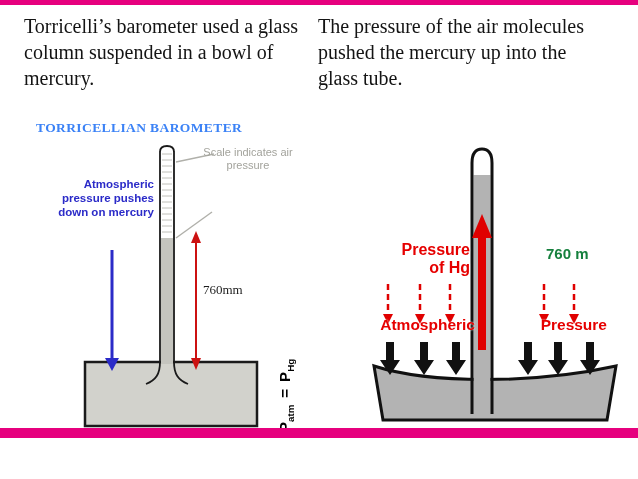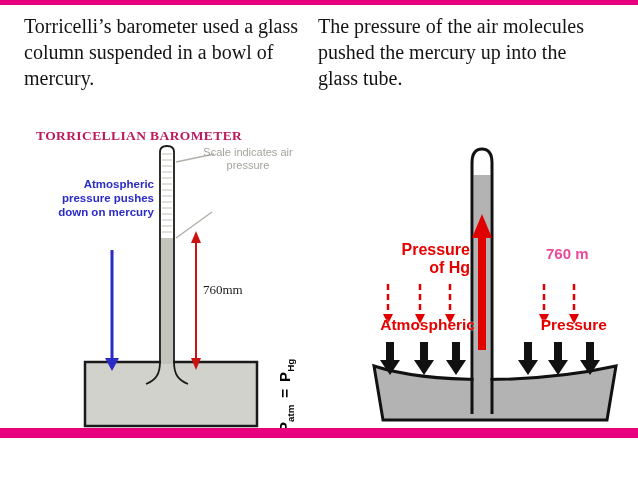--- a/index.html
+++ b/index.html
@@ -26,26 +26,26 @@
     color: #141414;
   }
   .caption.left  { left: 24px; top: 13px; width: 292px; }
   .caption.right { left: 318px; top: 13px; width: 278px; }
 
   
   .diagram-left {
     left: 28px; top: 112px; width: 290px; height: 330px;
   }
   .ld-title {
-    left: 8px; top: 16px;
+    left: 8px; top: 8px;
     font-family: "Liberation Serif", serif;
     font-weight: bold;
     font-size: 13.5px;
     letter-spacing: 0.4px;
-    color: #be185d;
+    color: #3b82f6;
     white-space: nowrap;
   }
   .ld-note {
     font-size: 11px;
     line-height: 1.15;
     color: #a3a39c;
     text-align: center;
   }
   .ld-note.scale   { left: 160px; top: 34px; width: 120px; }
   .ld-note.mercury { left: 162px; top: 84px; width: 118px; }
@@ -89,21 +89,21 @@
     color: #e60000;
     font-weight: bold;
     text-align: right;
     text-shadow: 0 0 2px #ffffff;
   }
   .rd-pressure-hg { left: 30px; top: 103px; width: 110px; font-size: 16px; line-height: 1.1; }
   .rd-760 {
     left: 216px; top: 107px;
     font-weight: bold;
     font-size: 15px;
-    color: #ec4899;
+    color: #15803d;
     white-space: nowrap;
   }
   .rd-atmospheric { left: 10px; top: 178px; width: 135px; font-size: 15.5px; }
   .rd-pressure    { left: 182px; top: 178px; width: 95px;  font-size: 15.5px; }
   .right-equation {
     left: 103px; top: 285px; width: 134px;
     font-size: 17px;
     text-align: center;
   }
   svg { position: absolute; left: 0; top: 0; }

